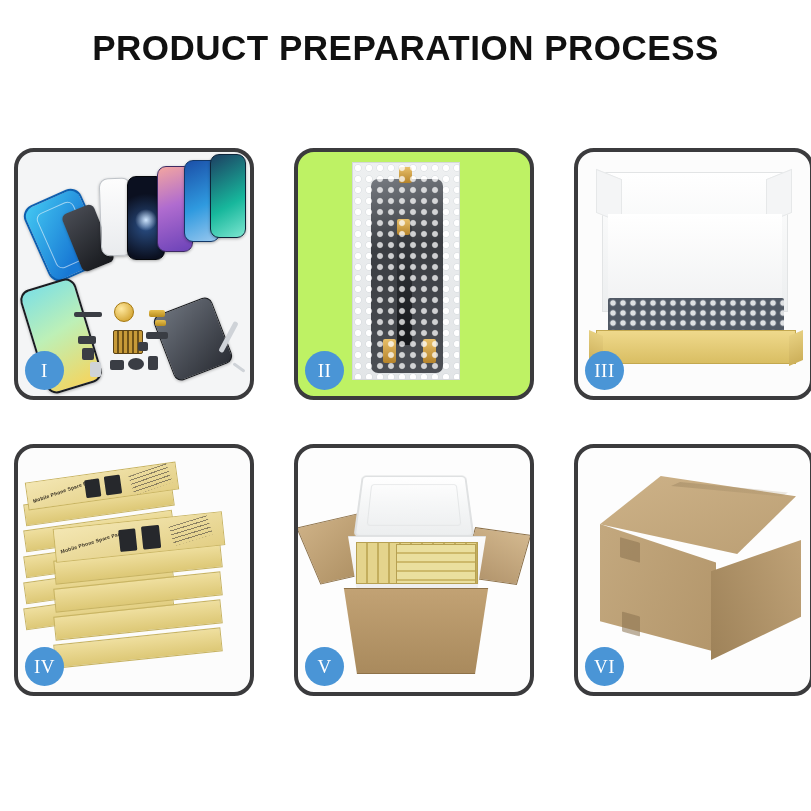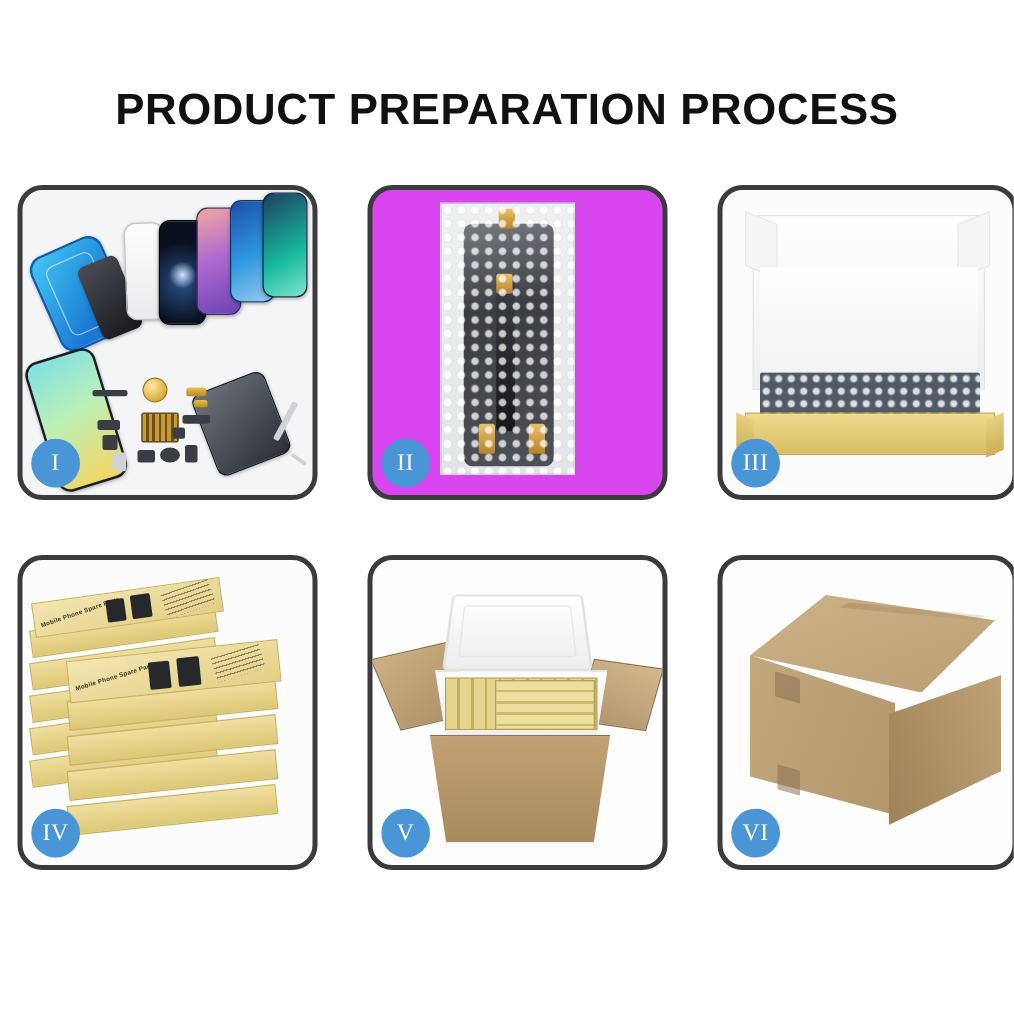--- a/index.html
+++ b/index.html
@@ -3,21 +3,21 @@
 <meta charset="utf-8">
 <style>
   * { box-sizing: border-box; margin: 0; padding: 0; }
   body {
     width: 811px; height: 811px;
     background: #ffffff;
     font-family: "Liberation Sans", sans-serif;
     overflow: hidden;
     position: relative;
   }
-  .header { text-align: center; padding-top: 28px; margin-top: 40px; }
+  .header { text-align: center; padding-top: 28px; }
   .title {
     font-size: 35px;
     font-weight: 700;
     letter-spacing: 0.5px;
     color: #111111;
     white-space: nowrap;
   }
   .subtitle {
     font-size: 15.5px;
     color: #1a1a1a;
@@ -139,21 +139,21 @@
   }
   .grid-chip {
     position:absolute; left:95px; top:178px; width:30px;height:24px;
     background:
       repeating-linear-gradient(90deg,#c79a38 0 3px,#6d5118 3px 5px),
       #8a6a22;
     border:1px solid #5a4316; border-radius:2px;
   }
 
   
-  .p2 { background: #d946ef; text-decoration: underline; }
+  .p2 { background: #bef264; text-decoration: underline; }
   .bubblebag {
     position:absolute; left:54px; top:10px; width:108px; height:218px;
     background:
       radial-gradient(circle at 5px 5px, rgba(255,255,255,.95) 2.6px, rgba(200,205,210,.35) 3.4px, rgba(255,255,255,0) 4.2px) 0 0/11px 11px,
       linear-gradient(180deg,#eef0f1,#e2e5e7);
     border:1px solid #d5d8da;
   }
   .bb-screen {
     position:absolute; left:18px; top:16px; width:72px; height:194px;
     background: linear-gradient(170deg,#6b6f76 0%,#2b2e33 35%,#404349 100%);

